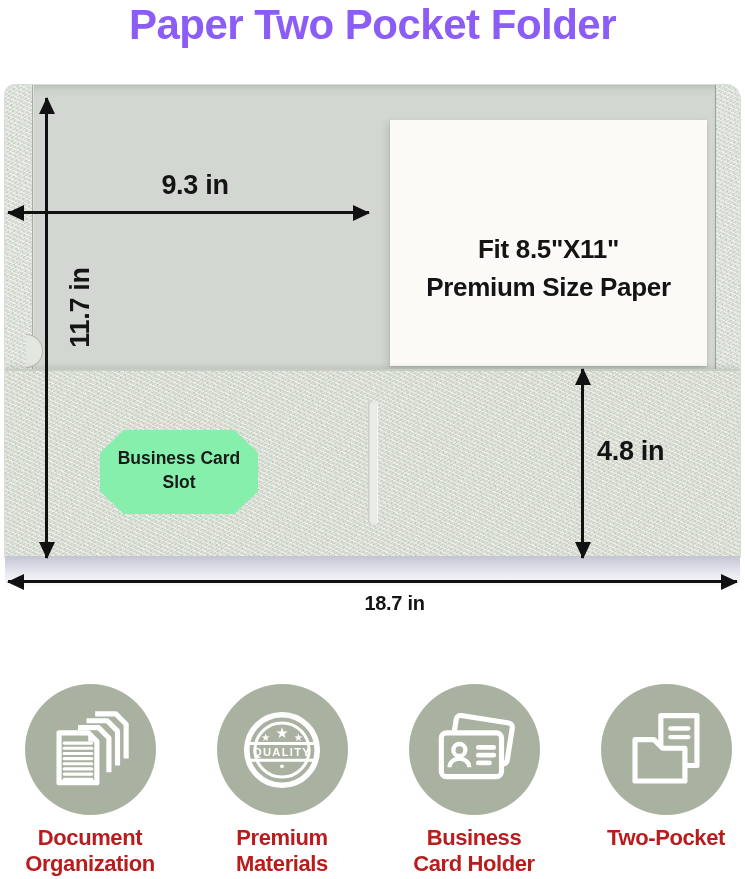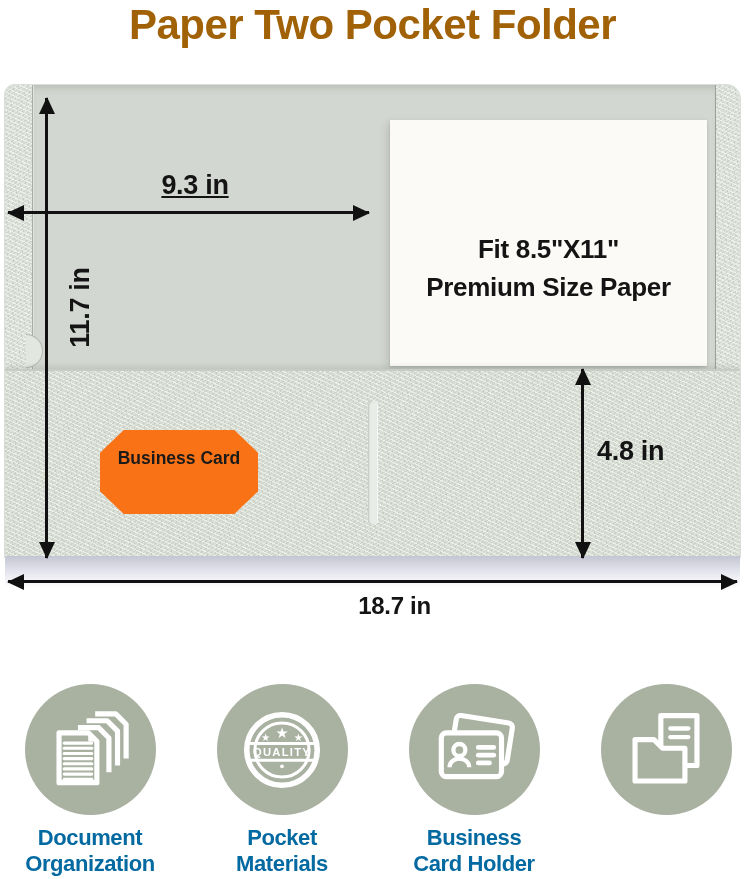--- a/index.html
+++ b/index.html
@@ -3,21 +3,21 @@
 <meta charset="utf-8">
 <style>
   * { margin:0; padding:0; box-sizing:border-box; }
   html,body { background:#ffffff; }
   .canvas {
     position:relative; width:745px; height:879px; background:#ffffff;
     font-family:"Liberation Sans", sans-serif; overflow:hidden; color:#111;
   }
   .page-title {
     position:absolute; left:0; top:0; width:745px; text-align:center;
-    font-size:42px; font-weight:bold; letter-spacing:-0.5px; color:#a16207;
+    font-size:42px; font-weight:bold; letter-spacing:-0.5px; color:#8b5cf6;
     line-height:50px;
   }
   
   .folder {
     position:absolute; left:5px; top:85px; width:735px; height:475px;
     border-radius:10px 14px 4px 4px; overflow:hidden;
     background:#dfe4dc;
     box-shadow:0 0 0 1px rgba(150,158,148,.35);
   }
   .texture {
@@ -60,21 +60,21 @@
     border-top:2px solid #c7cdc5;
     box-shadow:0 -3px 4px rgba(50,60,50,.10);
   }
   .pocket-slit {
     position:absolute; left:363px; top:30px; width:9px; height:124px;
     border-radius:5px; background:#e9ede7;
     box-shadow:inset 1px 0 2px rgba(0,0,0,.18), 1px 0 1px rgba(255,255,255,.85);
   }
   .card-slot {
     position:absolute; left:95px; top:345px; width:158px; height:84px;
-    background:#f97316;
+    background:#86efac;
     clip-path:polygon(15% 0, 85% 0, 100% 27%, 100% 73%, 85% 100%, 15% 100%, 0 73%, 0 27%);
     text-align:center; padding-top:16px;
     font-size:17.5px; font-weight:bold; line-height:24px; color:#1a1a1a;
   }
   .bottom-fade {
     position:absolute; left:5px; top:556px; width:735px; height:36px;
     background:linear-gradient(to bottom, #c3c5d2 0%, #e6e6ef 45%, #ffffff 88%);
   }
   
   .arrow-h { position:absolute; height:3px; background:#111; z-index:6; }
@@ -88,41 +88,41 @@
   .arrow-v::before,.arrow-v::after{
     content:""; position:absolute; left:-6.5px; width:0; height:0;
     border-left:8px solid transparent; border-right:8px solid transparent;
   }
   .arrow-v::before{ top:-1px; border-bottom:17px solid #111; }
   .arrow-v::after{ bottom:-1px; border-top:17px solid #111; }
   .dim-label {
     position:absolute; z-index:7; font-size:27px; font-weight:bold;
     letter-spacing:-0.3px; color:#141414; white-space:nowrap;
   }
-  .label-width { left:105px; top:170px; width:180px; text-align:center;text-decoration:underline; }
+  .label-width { left:105px; top:170px; width:180px; text-align:center; }
   .label-height {
     left:19px; top:292px; width:122px; text-align:center;
     transform:rotate(-90deg);
   }
   .label-pocket { left:597px; top:436px; }
-  .label-total { left:0; top:592px; width:745px; text-align:center; font-size:24px;padding-left:44px; }
+  .label-total { left:0; top:592px; width:745px; text-align:center; font-size:20px;padding-left:44px; }
   
   .features {
     position:absolute; left:-6px; top:684px; width:768px;
     display:flex; z-index:3;
   }
   .feature { width:192px; display:flex; flex-direction:column; align-items:center; }
   .feature-circle {
     width:131px; height:131px; border-radius:50%;
     background:#a9b1a1; display:flex; align-items:center; justify-content:center;
     flex-shrink:0;
   }
   .feature-label {
     margin-top:10px; text-align:center; font-size:22px; font-weight:bold;
-    line-height:26px; letter-spacing:-0.4px; color:#0369a1;
+    line-height:26px; letter-spacing:-0.4px; color:#b91c1c;
   }
   svg text { font-family:"Liberation Sans", sans-serif; }
 </style>
 </head>
 <body>
 
 <div class="canvas">
 
   <div class="page-title">Paper Two Pocket Folder</div>
 
@@ -136,20 +136,21 @@
       <div>Fit 8.5"X11"</div>
       <div>Premium Size Paper</div>
     </div>
 
     <div class="pocket texture">
       <div class="pocket-slit"></div>
     </div>
 
     <div class="card-slot">
       <div>Business Card</div>
+      <div>Slot</div>
     </div>
   </div>
 
   <div class="bottom-fade"></div>
 
   <div class="arrow-h" style="left:8px; top:211px; width:361px;"></div>
   <div class="dim-label label-width">9.3 in</div>
 
   <div class="arrow-v" style="left:45px; top:98px; height:460px;"></div>
   <div class="dim-label label-height">11.7 in</div>
@@ -198,21 +199,21 @@
           <line x1="10" y1="42.5" x2="90" y2="42.5" stroke="#fff" stroke-width="3.5"></line>
           <line x1="11" y1="62" x2="89" y2="62" stroke="#fff" stroke-width="3.5"></line>
           <text x="50" y="36.5" font-size="17" text-anchor="middle" fill="#fff">★</text>
           <text x="31" y="39" font-size="12" text-anchor="middle" fill="#fff">★</text>
           <text x="69" y="39" font-size="12" text-anchor="middle" fill="#fff">★</text>
           <text x="50" y="57.5" font-size="13" font-weight="bold" letter-spacing="1.5" text-anchor="middle" fill="#fff">QUALITY</text>
           <circle cx="50" cy="69" r="2.2" fill="#fff"></circle>
         </svg>
       </div>
       <div class="feature-label">
-        <div>Pocket</div>
+        <div>Premium</div>
         <div>Materials</div>
       </div>
     </div>
 
     <div class="feature">
       <div class="feature-circle">
         <svg width="86" height="86" viewBox="0 0 100 100">
           <g fill="none" stroke="#fff" stroke-width="6" stroke-linejoin="round">
             <rect x="26" y="14" width="66" height="48" rx="5" transform="rotate(9 59 38)"></rect>
             <rect x="12" y="30" width="70" height="51" rx="6" fill="#a9b1a1"></rect>
@@ -239,17 +240,18 @@
             <rect x="44" y="10" width="42" height="58"></rect>
             <g stroke-width="5" stroke-linecap="round">
               <path d="M55 25 h21"></path>
                 <path d="M55 35 h21"></path>
             </g>
             <path d="M14 38 h22 l10 10 h26 v38 h-58 z" fill="#a9b1a1"></path>
           </g>
         </svg>
       </div>
       <div class="feature-label">
+        <div>Two-Pocket</div>
       </div>
     </div>
 
   </div>
 </div>
 
 </body></html>

